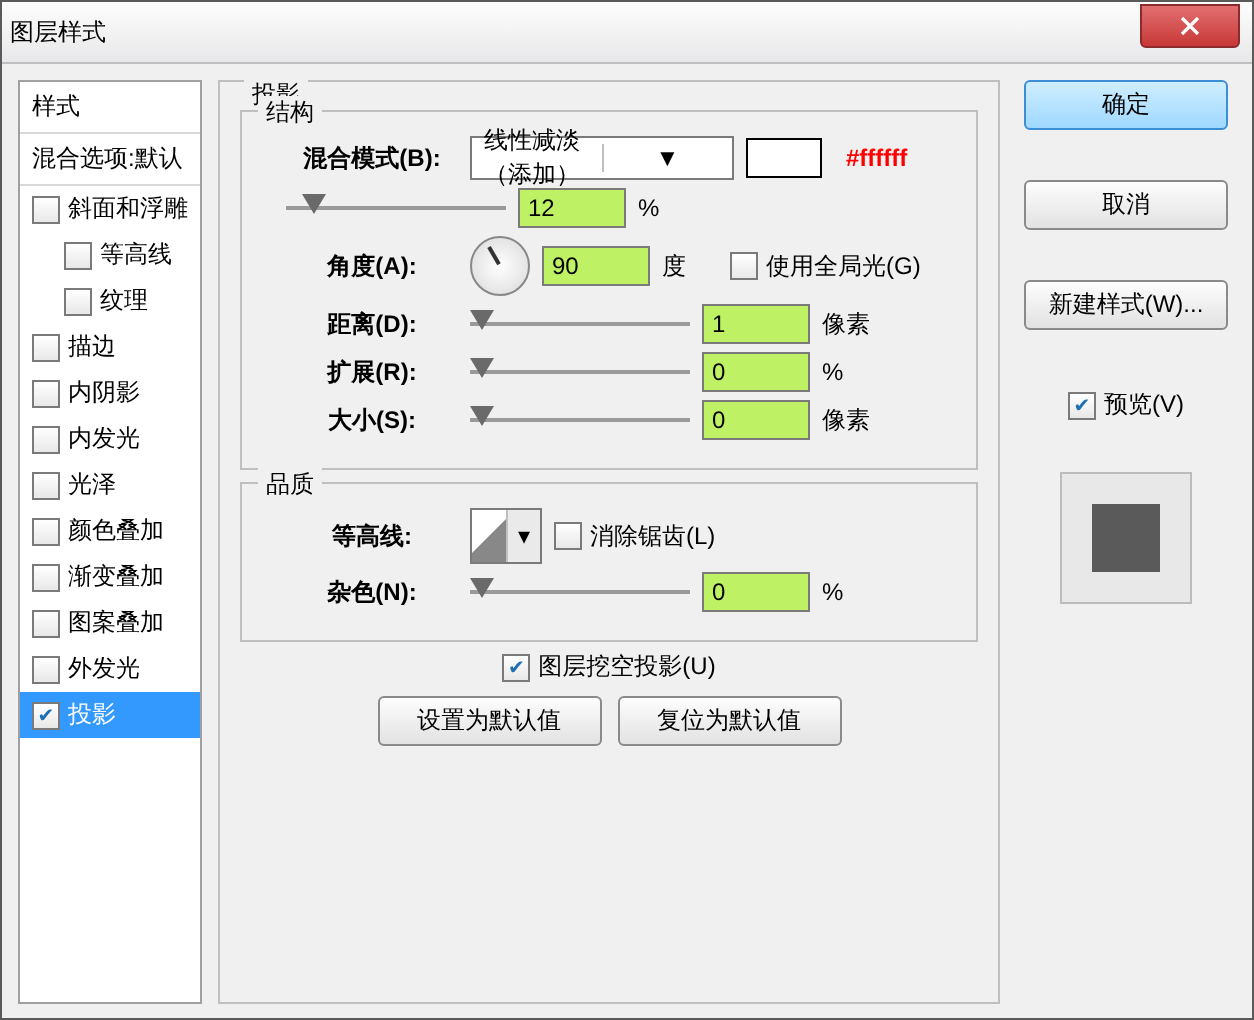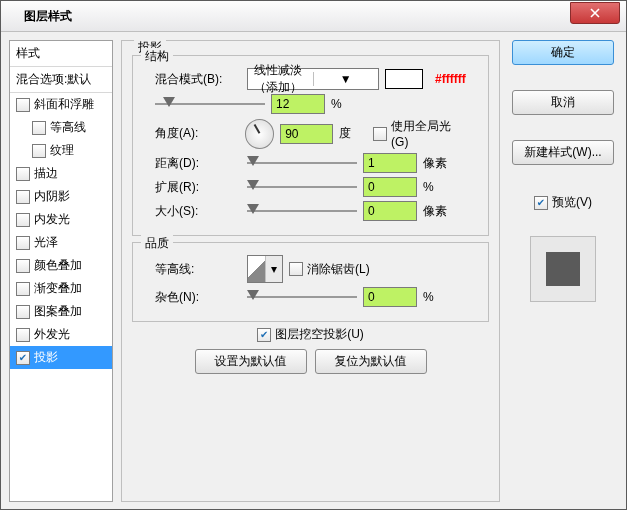--- a/index.html
+++ b/index.html
@@ -1,31 +1,31 @@
 <!DOCTYPE html>
 <html><head>
 <meta charset="utf-8">
 <style>
   html,body{margin:0;padding:0;font-family:"Microsoft YaHei","SimSun",Tahoma,sans-serif;font-size:12px;background:#fff;}
   .window{width:627px;height:510px;border:1px solid #5a5a5a;box-sizing:border-box;background:#f0f0f0;}
-  .titlebar{height:30px;background:linear-gradient(#fdfdfd,#e8e8ea);border-bottom:1px solid #bfbfbf;display:flex;align-items:center;justify-content:space-between;padding-left:23px;font-weight:bold;}
+  .titlebar{height:30px;background:linear-gradient(#fdfdfd,#e8e8ea);border-bottom:1px solid #bfbfbf;display:flex;align-items:center;justify-content:space-between;padding-left:4px;}
   .close-btn{width:48px;height:20px;background:linear-gradient(#e26f6f,#c83838);border:1px solid #8a2c2c;border-radius:0 0 3px 3px;margin-right:6px;margin-top:-6px;display:flex;align-items:center;justify-content:center;color:#fff;font-weight:bold;}
   .close-btn svg{display:block;}
   .body{display:flex;padding:8px;gap:8px;height:calc(100% - 30px);box-sizing:border-box;}
-  .sidebar{width:104px;border:1px solid #a0a0a0;background:#fff;box-sizing:border-box;}
+  .sidebar{width:92px;border:1px solid #a0a0a0;background:#fff;box-sizing:border-box;}
   .sidebar-header{padding:4px 6px;border-bottom:1px solid #d8d8d8;}
   .sidebar-sub{padding:4px 6px;border-bottom:1px solid #d8d8d8;}
   .sidebar-item{display:flex;align-items:center;padding:3px 6px;gap:4px;}
   .sidebar-item.indent{padding-left:22px;}
   .sidebar-item.selected{background:#3399ff;color:#fff;}
   .cb{width:12px;height:12px;border:1px solid #7a7a7a;background:linear-gradient(#fff,#e8e8e8);display:inline-flex;align-items:center;justify-content:center;font-size:10px;color:#1f6fb5;flex:0 0 auto;}
   .fieldset{border:1px solid #bfbfbf;padding:8px 22px 10px;position:relative;margin-top:6px;}
   .legend{position:absolute;top:-8px;left:8px;background:#f0f0f0;padding:0 4px;}
   .row{display:flex;align-items:center;margin:4px 0;gap:6px;}
-  .lbl{width:86px;text-align:left;}
+  .lbl{width:86px;text-align:center;font-weight:bold;}
   .combo{position:relative;display:inline-flex;align-items:center;border:1px solid #7a7a7a;background:#fff;height:20px;width:130px;}
   .combo span{padding:0 6px;flex:1;}
   .combo .arrow{width:16px;text-align:center;border-left:1px solid #c0c0c0;}
   .swatch{width:36px;height:18px;border:1px solid #000;background:#fff;display:inline-block;}
   .hex{color:#ff0000;font-weight:bold;margin-left:6px;}
   .slider{position:relative;width:110px;height:14px;}
   .slider .track{position:absolute;top:6px;left:0;right:0;height:2px;background:#9a9a9a;}
   .slider .thumb{position:absolute;top:0;width:0;height:0;border-left:6px solid transparent;border-right:6px solid transparent;border-top:10px solid #6a6a6a;}
   .numbox{width:44px;height:18px;border:1px solid #7a7a7a;background:#bef264;padding:0 4px;text-align:left;line-height:18px;}
   .unit{min-width:28px;}

